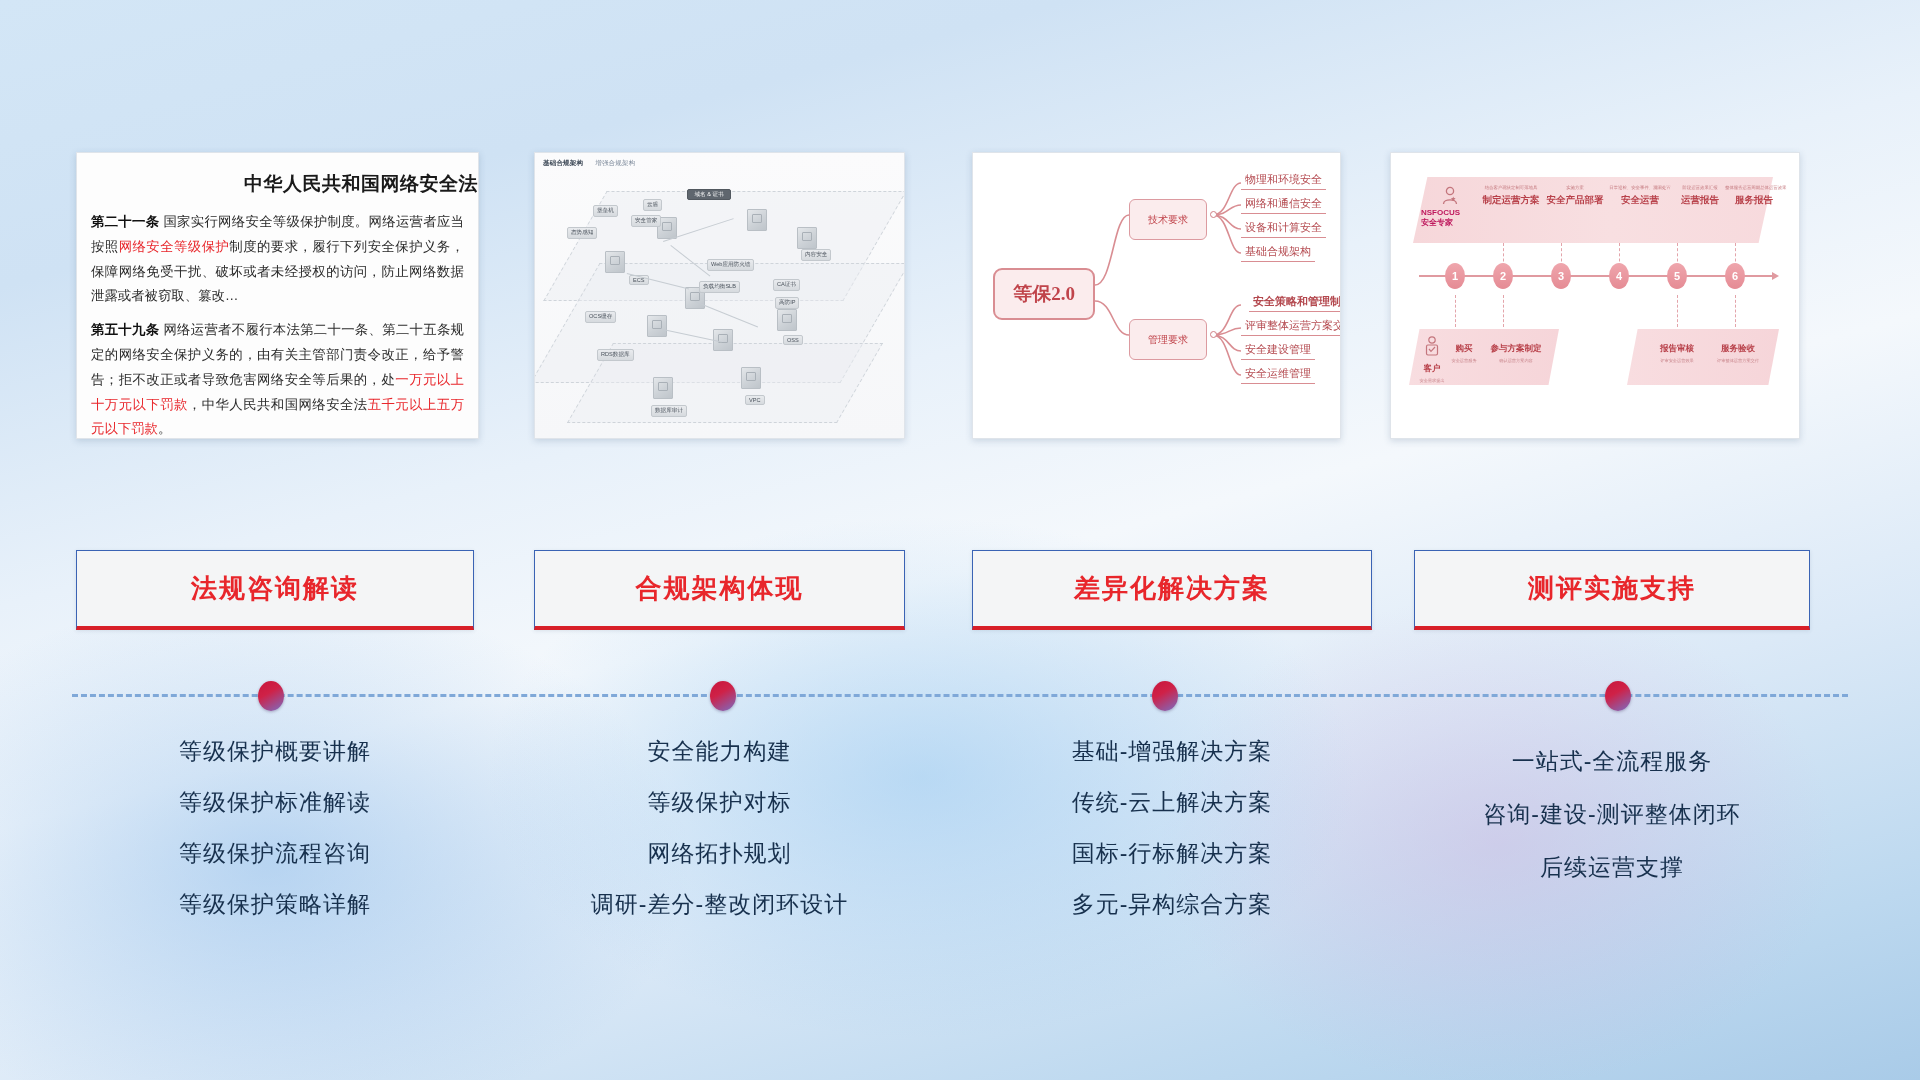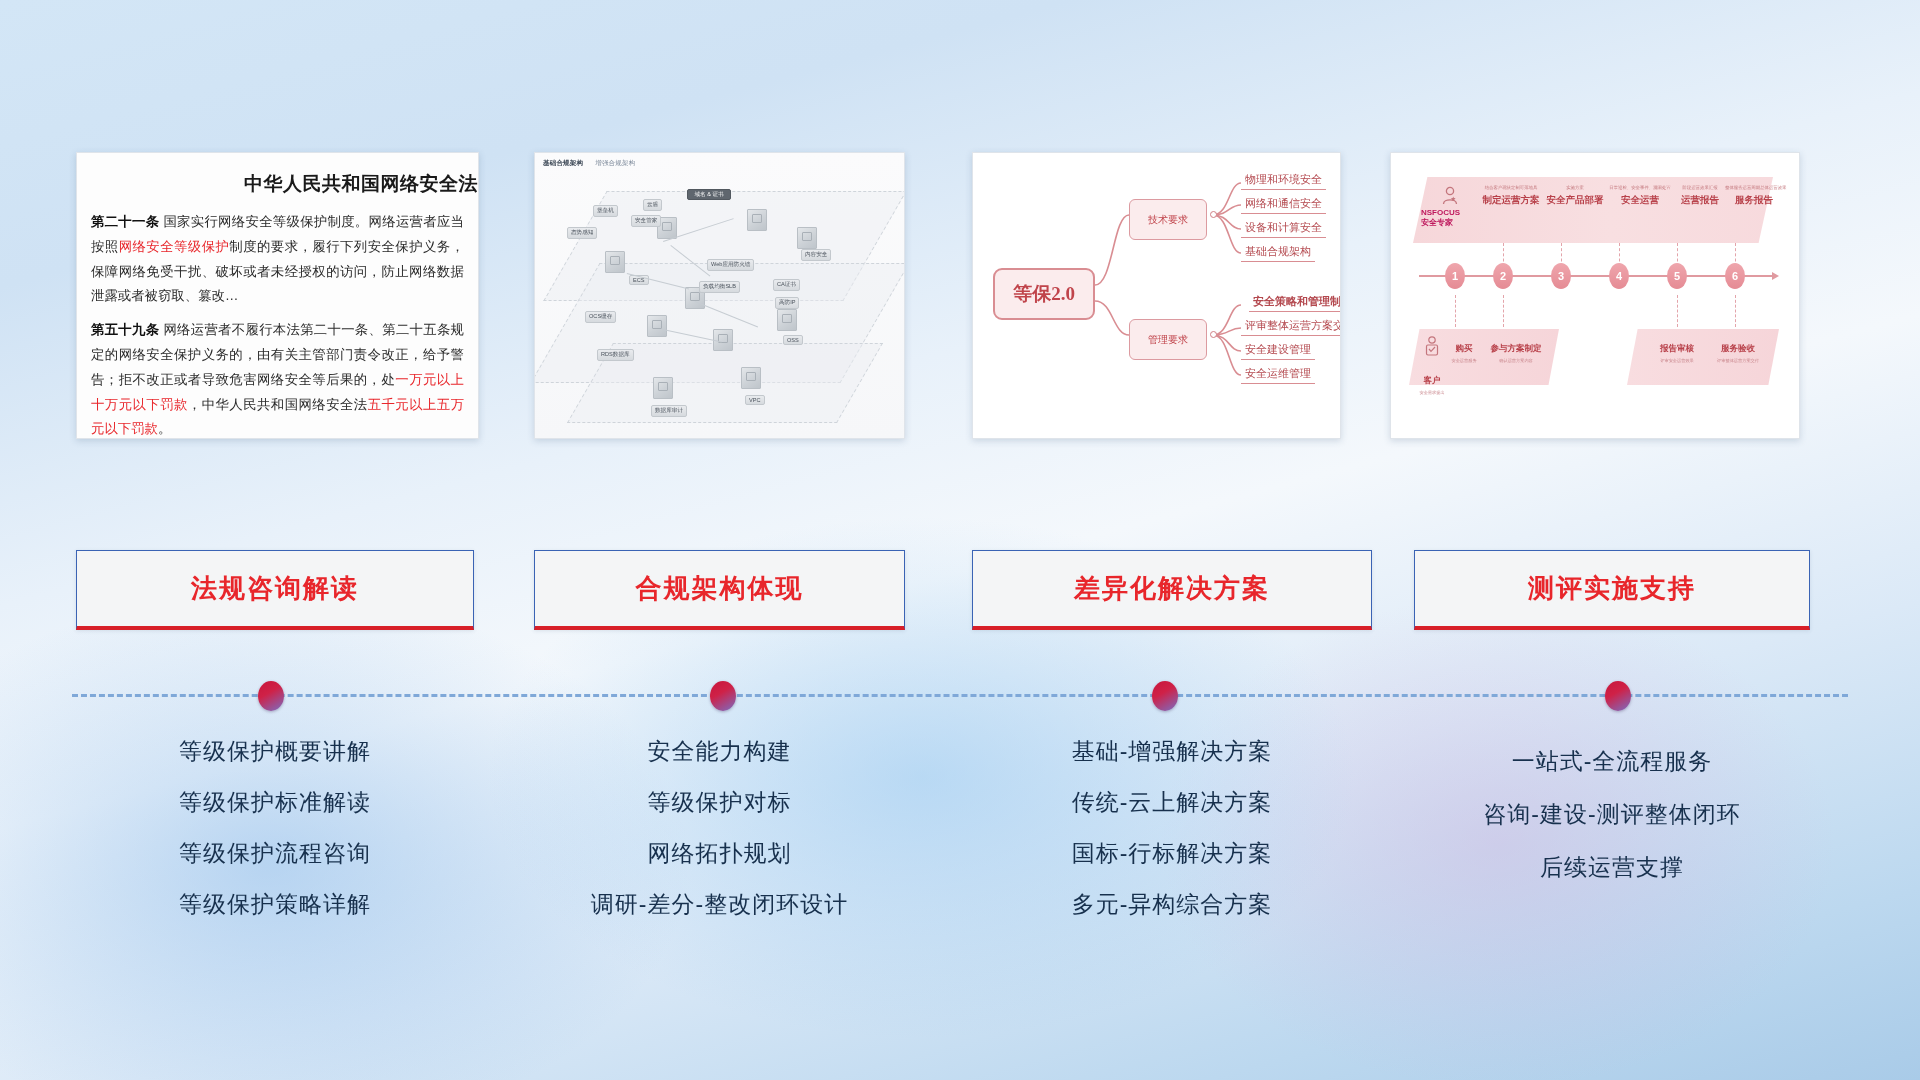--- a/index.html
+++ b/index.html
@@ -333,21 +333,21 @@
 
       <div class="tray" style="left:18px; top:176px; width:150px;"></div>
       <div class="tray" style="left:236px; top:176px; width:152px;"></div>
 
       <div class="person" style="left:26px; top:182px; width:30px; text-align:center;">
         <svg width="18" height="22" viewBox="0 0 18 22" style="display:block;margin:0 auto;">
           <circle cx="9" cy="5" r="3.2" fill="none" stroke="#c4767d" stroke-width="1.2"></circle>
           <rect x="3.5" y="10" width="11" height="10" rx="1.4" fill="none" stroke="#c4767d" stroke-width="1.2"></rect>
           <path d="M6,14 l2,2.4 l4,-4.4" fill="none" stroke="#c4767d" stroke-width="1.2"></path>
         </svg>
-        <div class="tc-main" style="margin-top:18px;">客户</div>
+        <div class="tc-main" style="margin-top:6px;">客户</div>
         <div class="tc-sub">安全需求提出</div>
       </div>
 
       <div class="tray-col" style="left:52px; top:190px; width:42px;">
         <div class="tc-main">购买</div>
         <div class="tc-sub">安全运营服务</div>
       </div>
       <div class="tray-col" style="left:94px; top:190px; width:62px;">
         <div class="tc-main">参与方案制定</div>
         <div class="tc-sub">确认运营方案内容</div>

